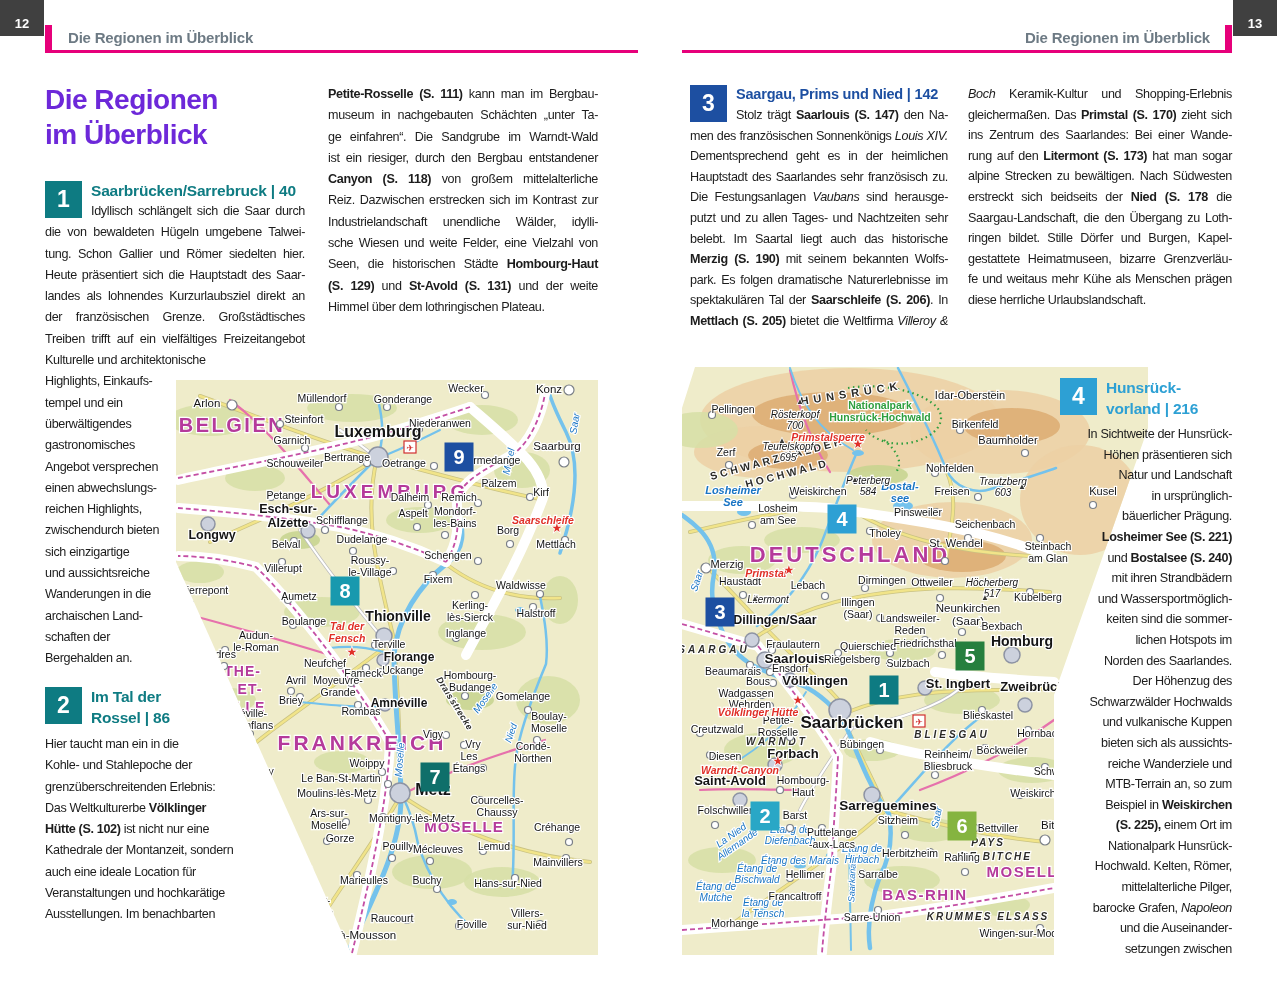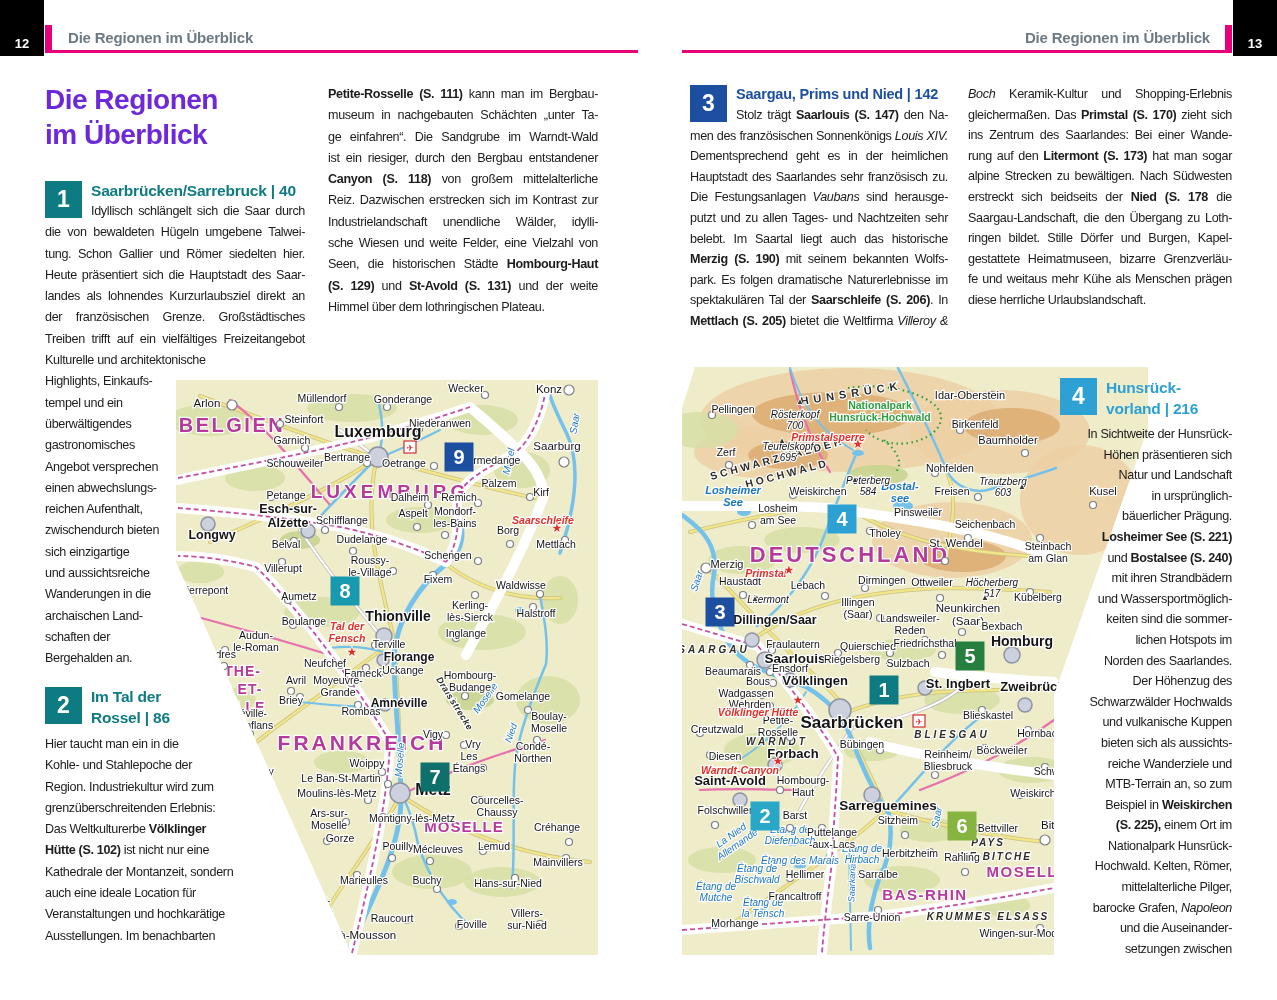--- a/index.html
+++ b/index.html
@@ -1,20 +1,20 @@
 <!DOCTYPE html>
 <html><head>
 <meta charset="utf-8">
 <style>
   html,body{margin:0;padding:0;}
   body{width:1277px;height:1000px;position:relative;background:#fff;
        font-family:"Liberation Sans",sans-serif;color:#1c1c1c;overflow:hidden;}
   .abs{position:absolute;}
   
-  .pgbox{width:44px;height:56px;background:#000000;color:#fff;font-weight:bold;font-size:13px;
+  .pgbox{width:44px;height:36px;background:#404040;color:#fff;font-weight:bold;font-size:13px;
          display:flex;align-items:flex-end;justify-content:center;padding-bottom:5px;box-sizing:border-box;}
   .hbar{width:7px;height:27px;background:#e6007a;top:25px;}
   .hrule{height:3px;background:#e6007a;top:50px;}
   .htitle{font-size:15px;font-weight:bold;color:#6d7a84;top:29px;letter-spacing:-0.2px;white-space:nowrap;}
   
   .bigtitle{font-size:28px;line-height:35px;font-weight:bold;color:#6d28d9;letter-spacing:-0.5px;white-space:pre-line;}
   
   .numbox{width:37px;height:37px;color:#fff;font-size:23px;font-weight:bold;float:left;
           margin:1px 9px 0 0;display:flex;align-items:center;justify-content:center;}
   .sechead{font-weight:bold;font-size:15.5px;line-height:21px;white-space:pre-line;letter-spacing:-0.2px;}
@@ -609,41 +609,40 @@
       <div class="ln j"><span>Treiben trifft auf ein vielfältiges Freizeitangebot</span></div>
     </div>
   <div class="lines">
       <div class="ln"><span>Kulturelle und architektonische</span></div>
       <div class="ln"><span>Highlights, Einkaufs-</span></div>
       <div class="ln"><span>tempel und ein</span></div>
       <div class="ln"><span>überwältigendes</span></div>
       <div class="ln"><span>gastronomisches</span></div>
       <div class="ln"><span>Angebot versprechen</span></div>
       <div class="ln"><span>einen abwechslungs-</span></div>
-      <div class="ln"><span>reichen Aufenthalt,</span></div>
+      <div class="ln"><span>reichen Highlights,</span></div>
       <div class="ln"><span>zwischendurch bieten</span></div>
       <div class="ln"><span>sich einzigartige</span></div>
       <div class="ln"><span>und aussichtsreiche</span></div>
       <div class="ln"><span>Wanderungen in die</span></div>
       <div class="ln"><span>archaischen Land-</span></div>
       <div class="ln"><span>schaften der</span></div>
       <div class="ln"><span>Bergehalden an.</span></div>
     </div>
 </div>
 
 <div class="abs" style="left:45px;top:686px;width:252px;z-index:2;">
   <div class="numbox bg-teal">
       <span>2</span>
     </div>
   <div class="sechead teal">Im Tal der
 Rossel | 86</div>
   <div class="lines" style="margin-top:6px;">
       <div class="ln"><span>Hier taucht man ein in die</span></div>
       <div class="ln"><span>Kohle- und Stahlepoche der</span></div>
-      <div class="ln"><span>Region. Industriekultur wird zum</span></div>
       <div class="ln"><span>grenzüberschreitenden Erlebnis:</span></div>
       <div class="ln"><span>Das Weltkulturerbe </span><b>Völklinger</b></div>
       <div class="ln"><b>Hütte (S. 102)</b><span> ist nicht nur eine</span></div>
       <div class="ln"><span>Kathedrale der Montanzeit, sondern</span></div>
       <div class="ln"><span>auch eine ideale Location für</span></div>
       <div class="ln"><span>Veranstaltungen und hochkarätige</span></div>
       <div class="ln"><span>Ausstellungen. Im benachbarten</span></div>
     </div>
 </div>
 

